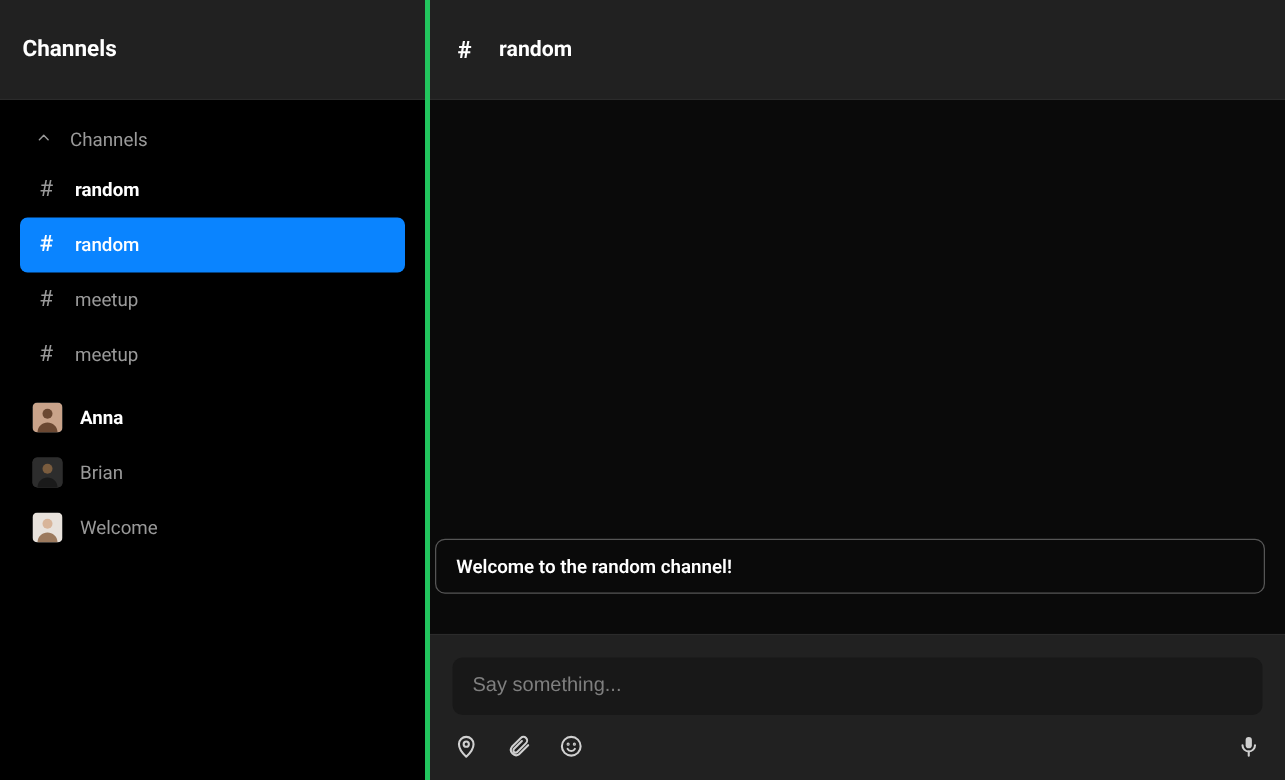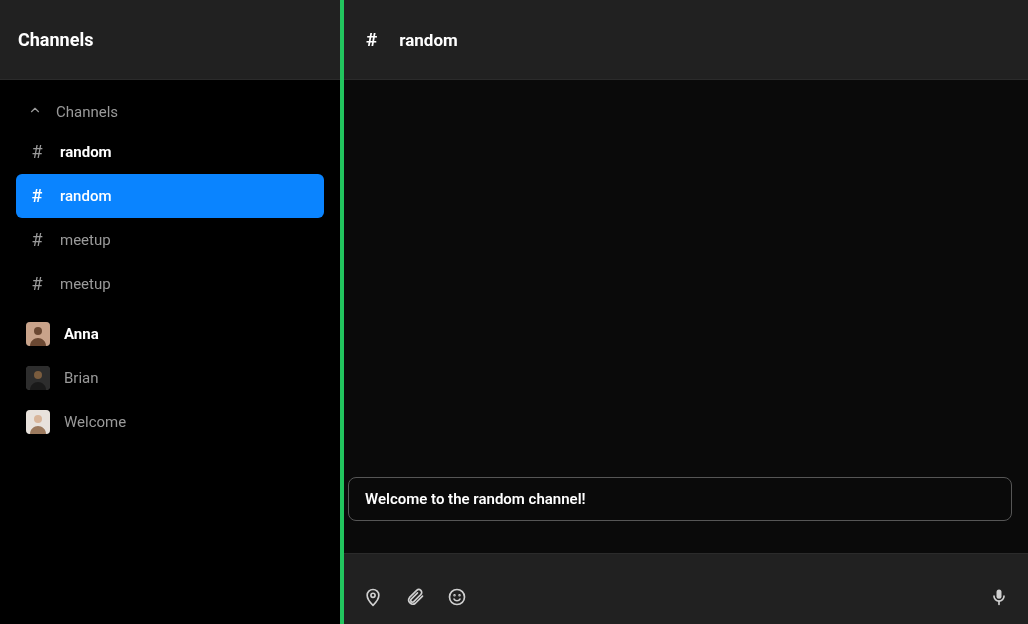--- a/index.html
+++ b/index.html
@@ -300,20 +300,21 @@
     </div>
 
     <div class="main-body">
       <div class="welcome-banner">
         <span>Welcome to the random channel!</span>
       </div>
 
     </div>
 
     <div class="main-footer">
+      <input class="composer-input" type="text" placeholder="Say something..." style="">
       <div class="composer-toolbar">
         <span class="tool-icon">
           <svg viewBox="0 0 24 24" stroke-width="2" stroke-linecap="round" stroke-linejoin="round">
               <path d="M12 22s7-6.5 7-12a7 7 0 1 0-14 0c0 5.5 7 12 7 12Z"></path>
               <circle cx="12" cy="10" r="2.5"></circle>
             </svg>
         </span>
         <span class="tool-icon">
           <svg viewBox="0 0 24 24" stroke-width="2" stroke-linecap="round" stroke-linejoin="round">
               <path d="m21 11-8.5 8.5a5 5 0 0 1-7-7L14 4a3.5 3.5 0 0 1 5 5l-8.5 8.5a2 2 0 0 1-3-3L15 7"></path>

